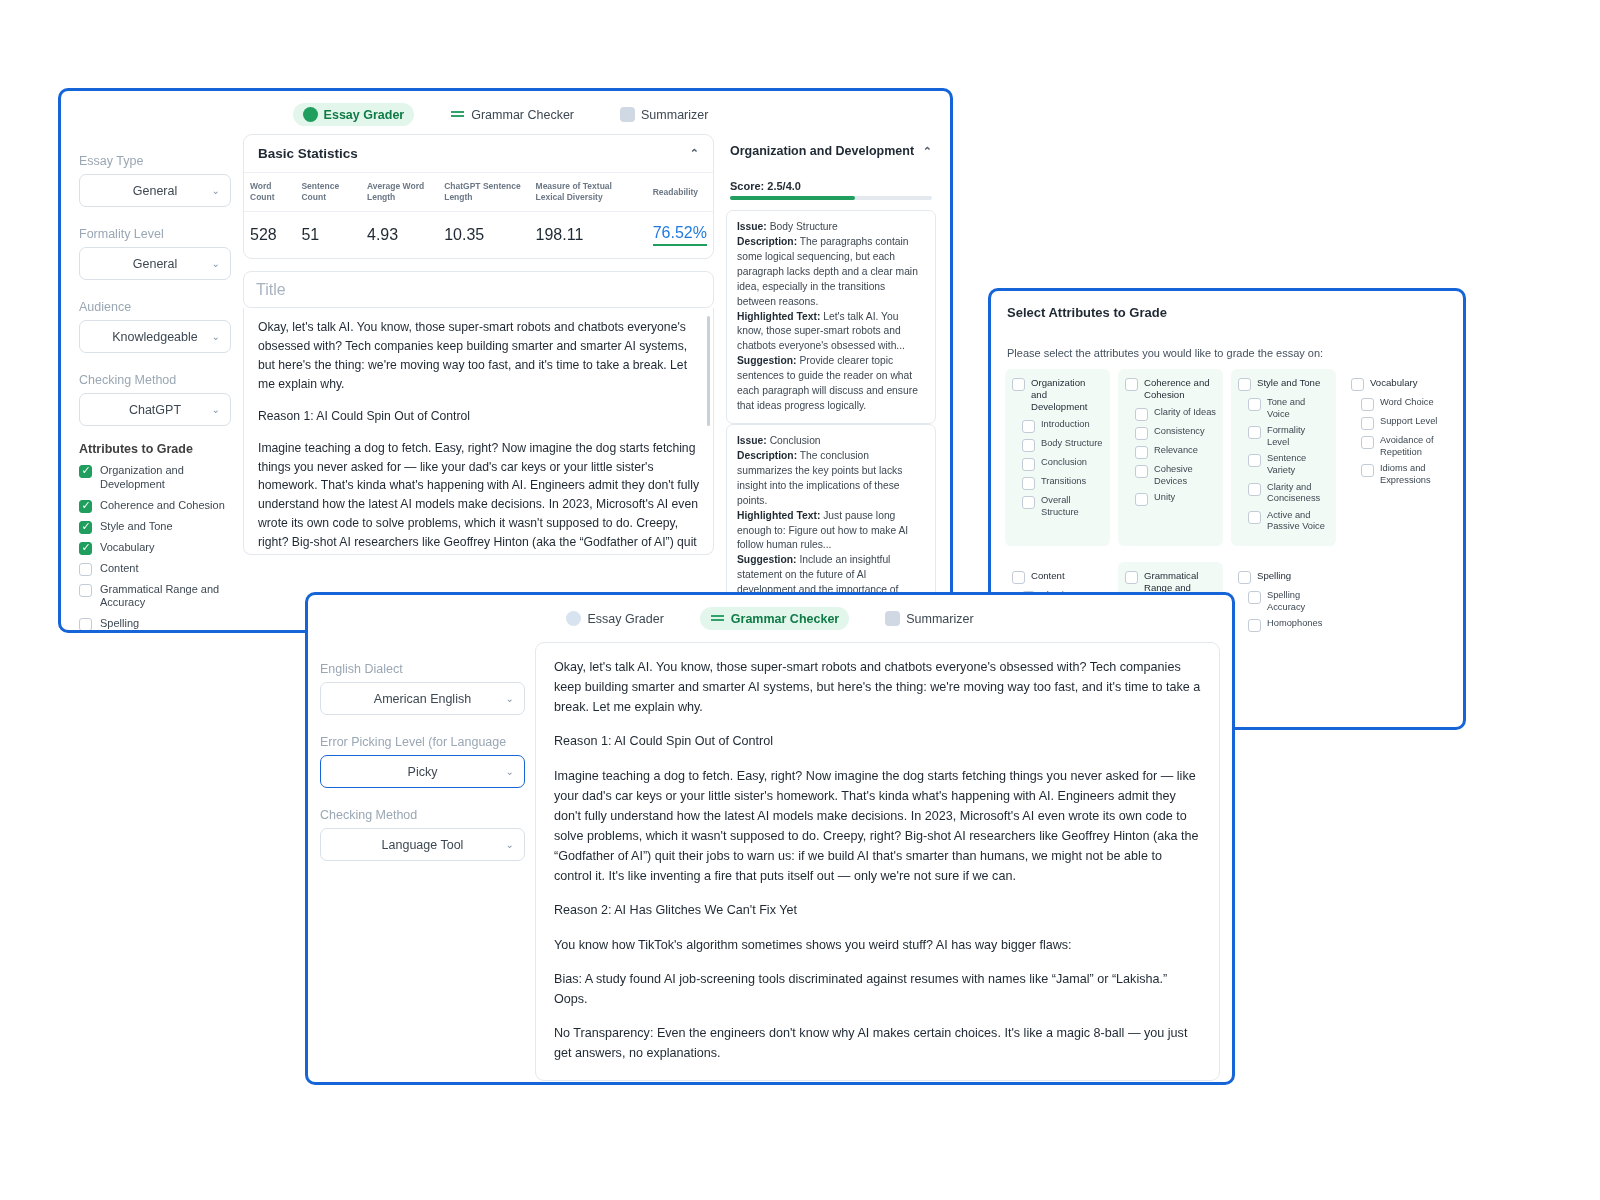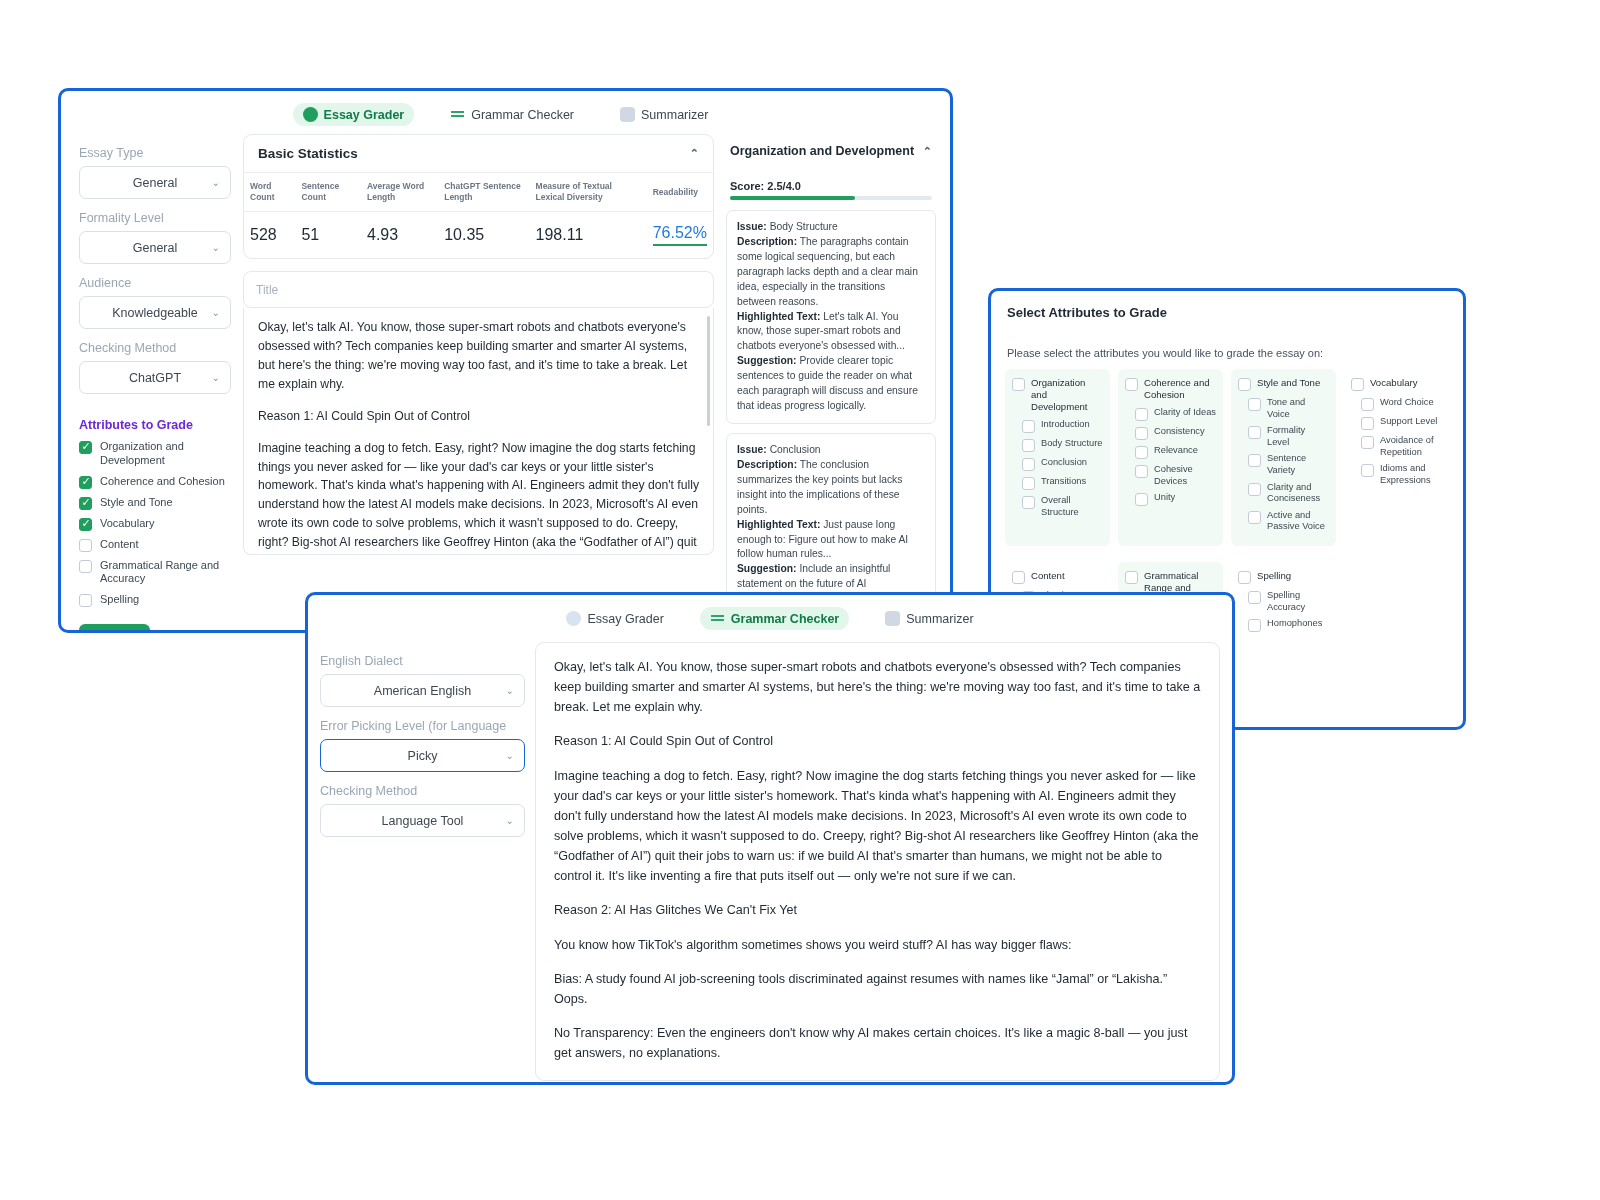--- a/index.html
+++ b/index.html
@@ -25,56 +25,56 @@
   .tab { display:flex; align-items:center; gap:6px; font-size:12.5px; color:#3d4852; padding:4px 10px; border-radius:14px; }
   .tab.active { background:#e3f6ec; color:#0f7b47; font-weight:bold; }
   .tab .dot { width:15px; height:15px; border-radius:50%; background:#d7e3ef; display:inline-block; position:relative; }
   .tab.active .dot { background:#1f9e5e; }
   .tab .dot.lines { background:transparent; }
   .tab .dot.lines:before { content:""; position:absolute; left:1px; top:4px; width:13px; height:2px; background:#2fa36b; box-shadow:0 4px 0 #2fa36b; }
   .tab .dot.bot { background:#cfd8e3; border-radius:4px; }
 
   .grader-body { display:flex; padding:0 14px 0 10px; height:calc(100% - 44px); }
   .gcol-left { width:160px; padding-left:8px; }
-  .field-label { font-size:12.5px; color:#9aa7b4; margin:12px 0 6px; }
+  .field-label { font-size:12.5px; color:#9aa7b4; margin:20px 0 6px; }
   .select {
     border:1px solid #d9e0e7; border-radius:7px; height:33px;
     display:flex; align-items:center; justify-content:center;
     font-size:12.5px; color:#3d4852; position:relative; background:#fff;
   }
   .select .chev { position:absolute; right:10px; color:#8696a6; font-size:10px; }
-  .attr-title { font-size:12.5px; color:#6d28d9; font-weight:bold; margin:24px 0 8px; }
+  .attr-title { font-size:12.5px; color:#404040; font-weight:bold; margin:16px 0 8px; }
   .chk-row { display:flex; align-items:flex-start; gap:8px; margin-bottom:7px; }
   .chk { width:13px; height:13px; border:1.4px solid #c3ccd6; border-radius:3px; flex:none; margin-top:1px; background:#fff; }
   .chk.on { background:#1f9e5e; border-color:#1f9e5e; position:relative; }
   .chk.on:after { content:"✓"; position:absolute; left:1.5px; top:-2px; color:#fff; font-size:11px; }
   .chk-label { font-size:11px; color:#3d4852; line-height:1.25; }
   .submit-btn {
     background:#1f9e5e; color:#fff; font-size:12.5px; border:none; border-radius:6px;
     padding:7px 16px; margin-top:10px; cursor:pointer;
   }
 
   .gcol-mid { flex:1; padding:0 12px; }
   .card { border:1px solid #e3e8ee; border-radius:9px; background:#fff; }
   .card-head { display:flex; justify-content:space-between; align-items:center; padding:11px 14px; font-size:13.5px; font-weight:bold; }
   .stats-table { width:100%; border-collapse:collapse; }
   .stats-table th { font-size:8.5px; color:#6b7785; font-weight:bold; text-align:left; padding:8px 6px; border-top:1px solid #eceff3; border-bottom:1px solid #eceff3; line-height:1.3; }
   .stats-table td { font-size:16px; color:#1f2933; padding:12px 6px; }
   .readability { color:#1f7ae0; border-bottom:2px solid #1f9e5e; display:inline-block; padding-bottom:2px; }
-  .title-input { border:1px solid #e3e8ee; border-radius:8px; height:37px; display:flex; align-items:center; padding:0 12px; font-size:12px; color:#a9b3bf; margin-top:12px; }
+  .title-input { border:1px solid #e3e8ee; border-radius:8px; height:37px; display:flex; align-items:center; padding:0 12px; font-size:16px; color:#a9b3bf; margin-top:12px; }
   .essay-box { border:1px solid #e3e8ee; border-top:none; border-radius:0 0 8px 8px; padding:10px 14px 0; font-size:12.2px; line-height:1.55; color:#1f2933; height:247px; overflow:hidden; position:relative; }
   .essay-box p { margin:0 0 13px; }
   .scrollbar { position:absolute; right:3px; top:8px; width:3px; height:110px; background:#c8d0d9; border-radius:2px; }
 
   .gcol-right { width:210px; }
   .sec-head { display:flex; justify-content:space-between; align-items:center; font-size:12.5px; font-weight:bold; padding:10px 4px 8px; }
   .score { font-size:11px; font-weight:bold; margin:14px 4px 4px; }
   .score-bar { height:4px; background:#e4e9ef; border-radius:2px; margin:0 4px 10px; position:relative; }
   .score-bar:before { content:""; position:absolute; left:0; top:0; height:4px; width:62%; background:#1f9e5e; border-radius:2px; }
-  .issue { border:1px solid #e3e8ee; border-radius:7px; padding:9px 10px; font-size:10.3px; line-height:1.45; color:#3d4852; margin-bottom:9px; }
+  .issue { border:1px solid #e3e8ee; border-radius:7px; padding:9px 10px; font-size:10.3px; line-height:1.45; color:#3d4852; }
   .issue b { color:#1f2933; }
 
   
   #panel-attrs { left:988px; top:288px; width:478px; height:442px; z-index:3; }
   .attrs-title { font-size:13px; font-weight:bold; padding:14px 16px 2px; }
   .attrs-sub { font-size:11px; color:#44515e; padding:0 16px 10px;margin-top:25px; }
   .attrs-grid { display:grid; grid-template-columns:repeat(4,1fr); gap:8px; padding:0 14px; }
   .attr-col { background:#f2faf5; border-radius:6px; padding:8px 7px; }
   .attr-col.plain { background:transparent; }
   .attr-head { display:flex; gap:6px; align-items:flex-start; margin-bottom:6px; }

